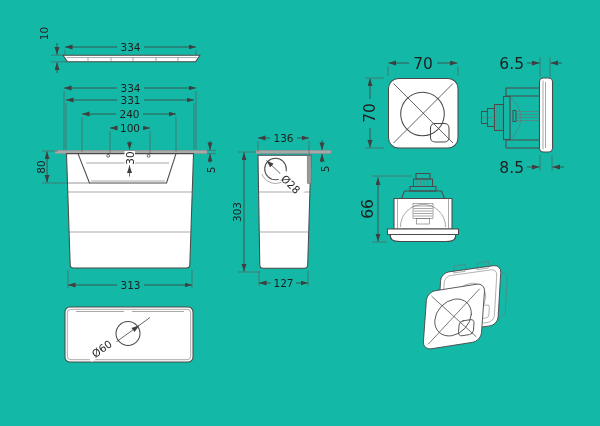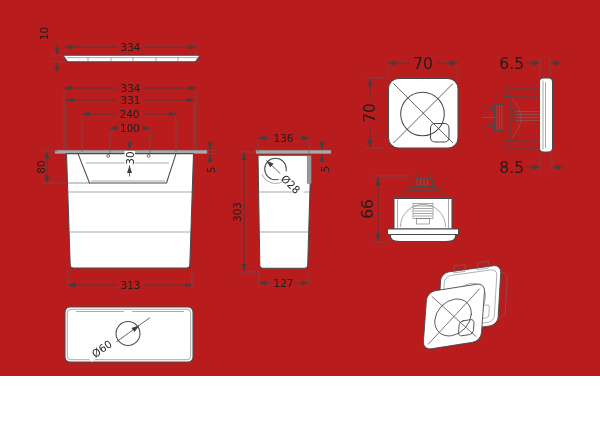--- a/index.html
+++ b/index.html
@@ -1,16 +1,16 @@
 <!DOCTYPE html>
 <html><head>
 <meta charset="utf-8">
 <style>
   html,body{margin:0;padding:0;background:#fff;}
-  .canvas{width:600px;height:376px;background:#b91c1c;overflow:hidden;position:relative;}
+  .canvas{width:600px;height:426px;background:#14b8a6;overflow:hidden;position:relative;}
   svg{display:block;}
   .o  {fill:none;stroke:#4a4a4a;stroke-width:1.05;stroke-linejoin:round;stroke-linecap:round;}
   .ow {fill:#ffffff;stroke:#4a4a4a;stroke-width:1.05;stroke-linejoin:round;}
   .t  {fill:none;stroke:#6f6f6f;stroke-width:.6;}
   .d  {fill:none;stroke:#3f3f3f;stroke-width:.8;}
   .x  {fill:none;stroke:#5a5a5a;stroke-width:.65;}
   .g  {fill:#a9a9a9;stroke:#8c8c8c;stroke-width:.5;}
   text{font-family:"DejaVu Sans","Liberation Sans",sans-serif;fill:#1f1f1f;}
   .ts {font-size:10.5px;}
   .tl {font-size:15.5px;}

